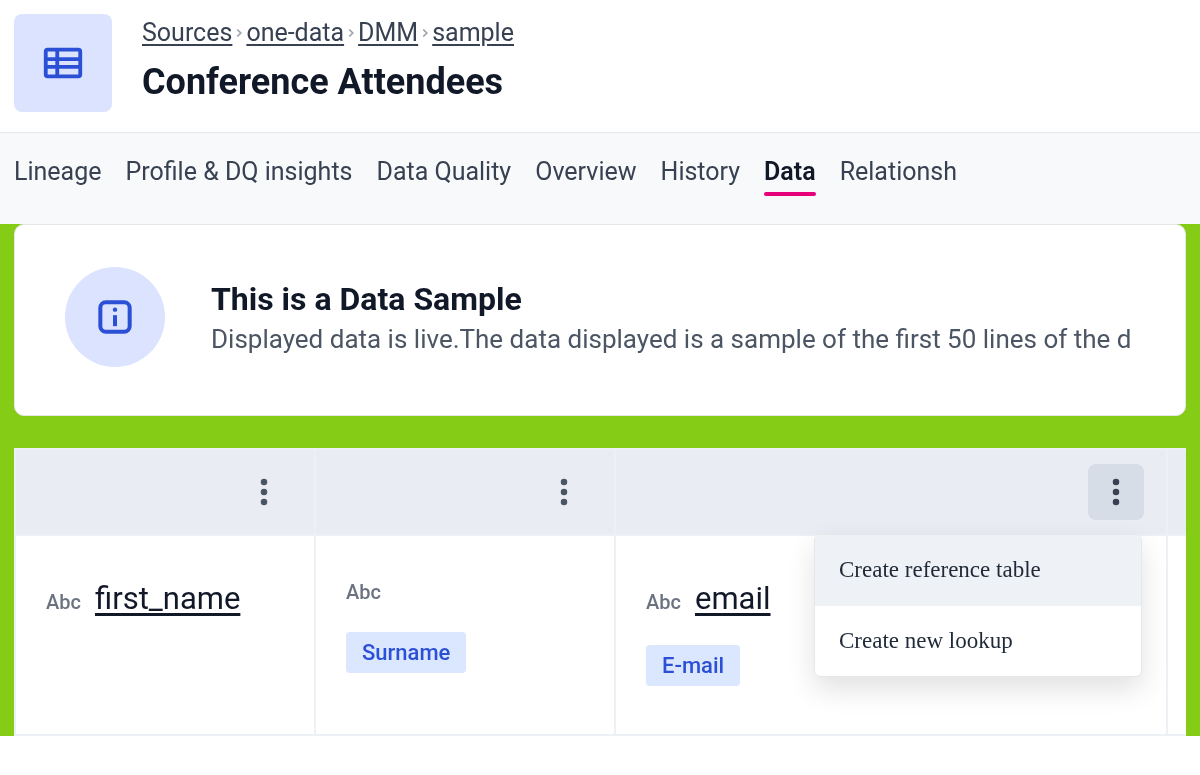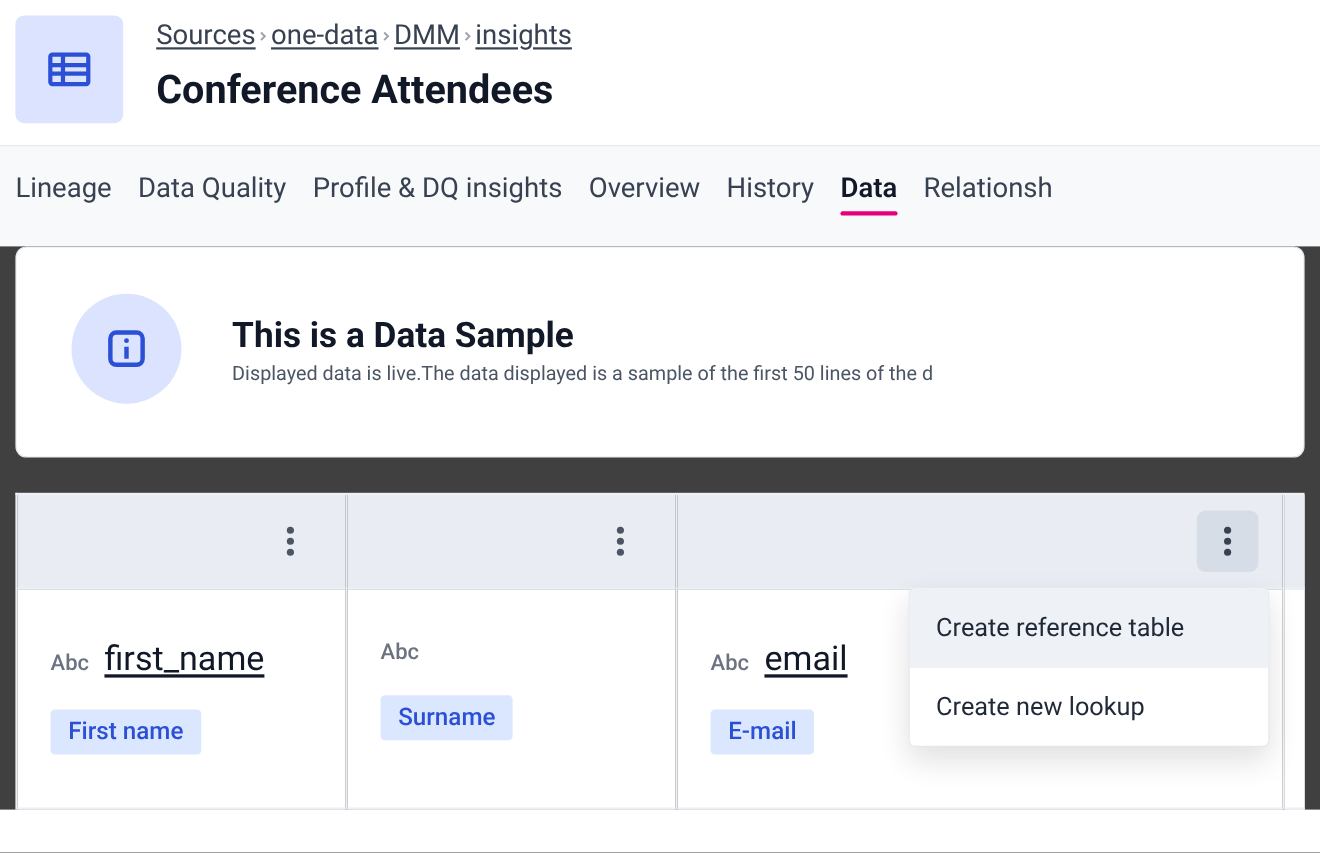--- a/index.html
+++ b/index.html
@@ -68,21 +68,21 @@
   }
   .tab.active::after {
     content: "";
     position: absolute;
     left: 0; right: 0; bottom: -10px;
     height: 4px;
     background: #e6007a;
     border-radius: 2px;
   }
 
-  .content { padding: 0 14px; background:#404040; }
+  .content { padding: 0 14px; background:#84cc16; }
   .info-card {
     background: #ffffff;
     border: 1px solid #e5e7eb;
     border-radius: 10px;
     padding: 42px 50px 48px 50px;
     display: flex;
     align-items: center;
     gap: 46px;
     margin-top: 20px;
   }
@@ -94,21 +94,21 @@
     flex-shrink: 0;
   }
   .info-bubble svg { width: 44px; height: 44px; }
   .info-text h2 {
     font-size: 32px;
     font-weight: 700;
     color: #111827;
     margin-bottom: 6px;
   }
   .info-text p {
-    font-size: 18px;
+    font-size: 26px;
     color: #4b5563;
     white-space: nowrap;
   }
 
   .grid {
     display: flex;
     margin-top: 32px;
     border-top: 2px solid #edf0f5;
     border-left: 2px solid #edf0f5;
   }
@@ -168,28 +168,29 @@
     color: #2b50d6;
     font-size: 22px;
     font-weight: 500;
     padding: 8px 16px;
     border-radius: 4px;
   }
 
   .menu {
     position: absolute;
     top: 84px;
-    right: 12px;
+    right: 24px;
     width: 328px;
     background: #ffffff;
     border: 1px solid #e5e7eb;
     border-radius: 6px;
     box-shadow: 0 12px 28px rgba(0,0,0,0.12);
     z-index: 10;
     overflow: hidden;
+    font-family: Liberation Serif, serif;
   }
   .menu-item {
     padding: 22px 24px;
     font-size: 23px;
     color: #1f2937;
     cursor: pointer;
     border-bottom: 1px solid #f0f2f5;
   }
   .menu-item:last-child { border-bottom: none; }
   .menu-item.hl { background: #eef1f5; }
@@ -219,31 +220,31 @@
           <svg viewBox="0 0 24 24" fill="none" stroke="#9ca3af" stroke-width="3">
             <polyline points="9 6 15 12 9 18"></polyline>
           </svg>
         </span>
       <a>DMM</a>
       <span class="chev">
           <svg viewBox="0 0 24 24" fill="none" stroke="#9ca3af" stroke-width="3">
             <polyline points="9 6 15 12 9 18"></polyline>
           </svg>
         </span>
-      <a>insights</a>
+      <a>sample</a>
     </nav>
     <h1 class="page-title">Conference Attendees</h1>
   </div>
 </div>
 
 <div class="tabs-wrap">
   <div class="tabs">
     <div class="tab">Lineage</div>
+    <div class="tab">Profile &amp; DQ insights</div>
     <div class="tab">Data Quality</div>
-    <div class="tab">Profile &amp; DQ insights</div>
     <div class="tab">Overview</div>
     <div class="tab">History</div>
     <div class="tab active">Data</div>
     <div class="tab">Relationsh</div>
   </div>
 
   <div class="content">
     <div class="info-card">
       <div class="info-bubble">
         <svg viewBox="0 0 24 24" fill="none" stroke="#2b50d6" stroke-width="2.2">
@@ -268,21 +269,20 @@
                 <circle cx="3" cy="12" r="2.6" fill="#4b5563"></circle>
                 <circle cx="3" cy="20" r="2.6" fill="#4b5563"></circle>
               </svg>
           </div>
         </div>
         <div class="col-body">
           <div class="field-row">
             <span class="abc">Abc</span>
             <span class="field-name">first_name</span>
           </div>
-          <span class="tag">First name</span>
         </div>
       </div>
 
       <div class="col">
         <div class="col-head">
           <div class="kebab">
             <svg viewBox="0 0 6 24">
                 <circle cx="3" cy="4" r="2.6" fill="#4b5563"></circle>
                 <circle cx="3" cy="12" r="2.6" fill="#4b5563"></circle>
                 <circle cx="3" cy="20" r="2.6" fill="#4b5563"></circle>

